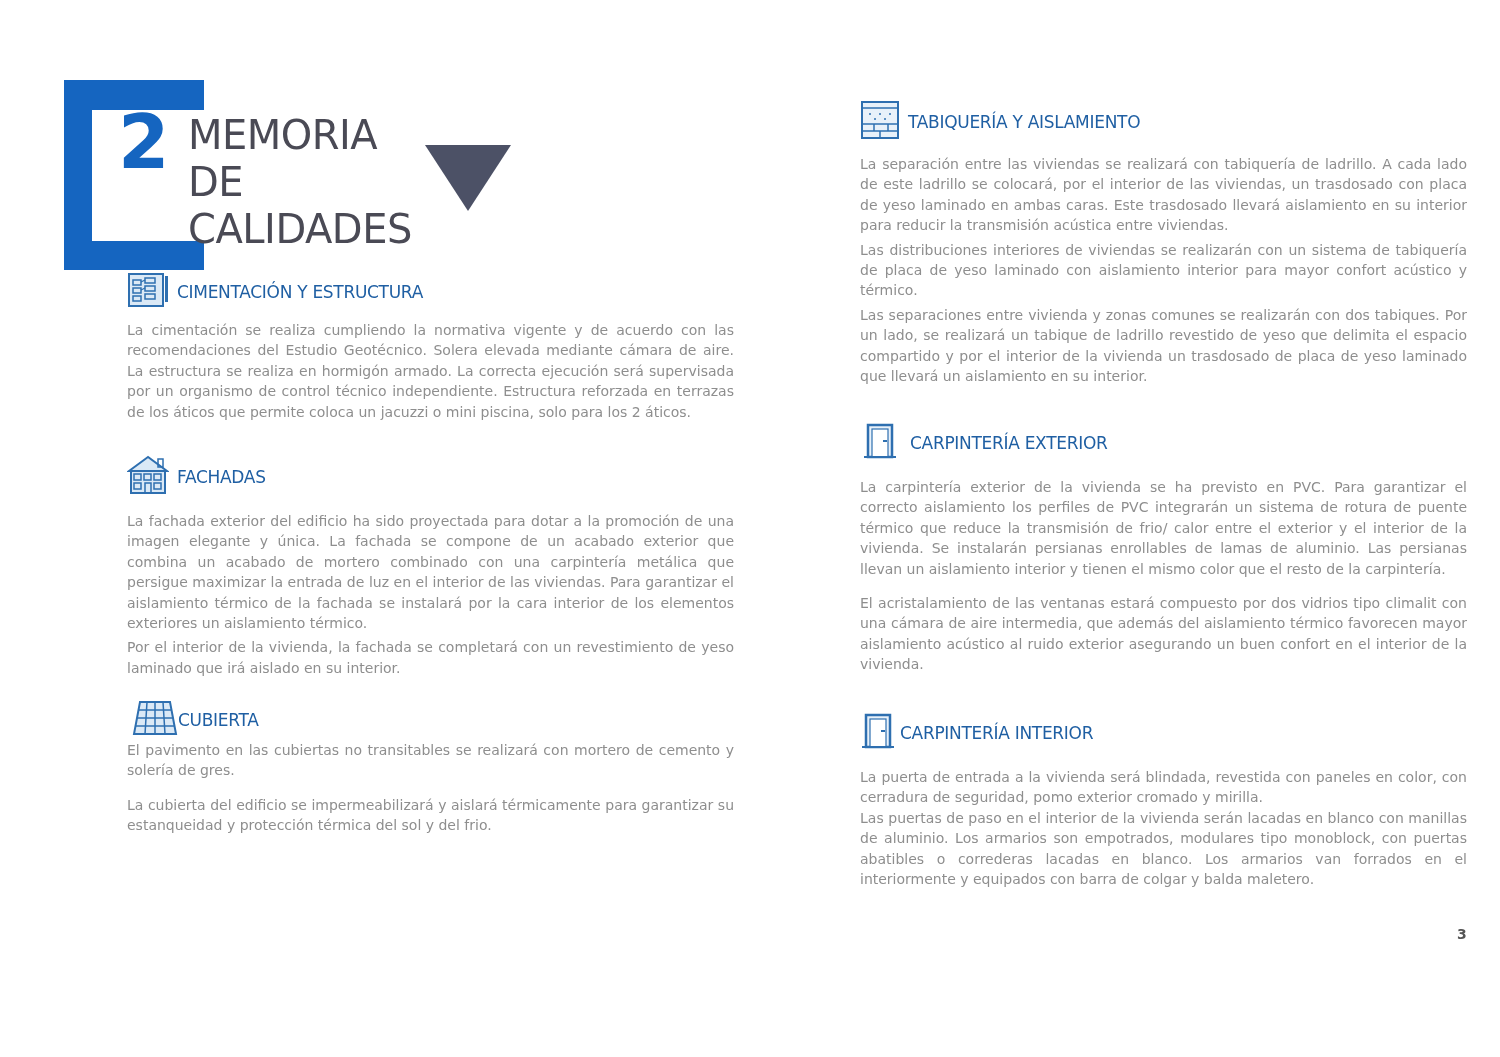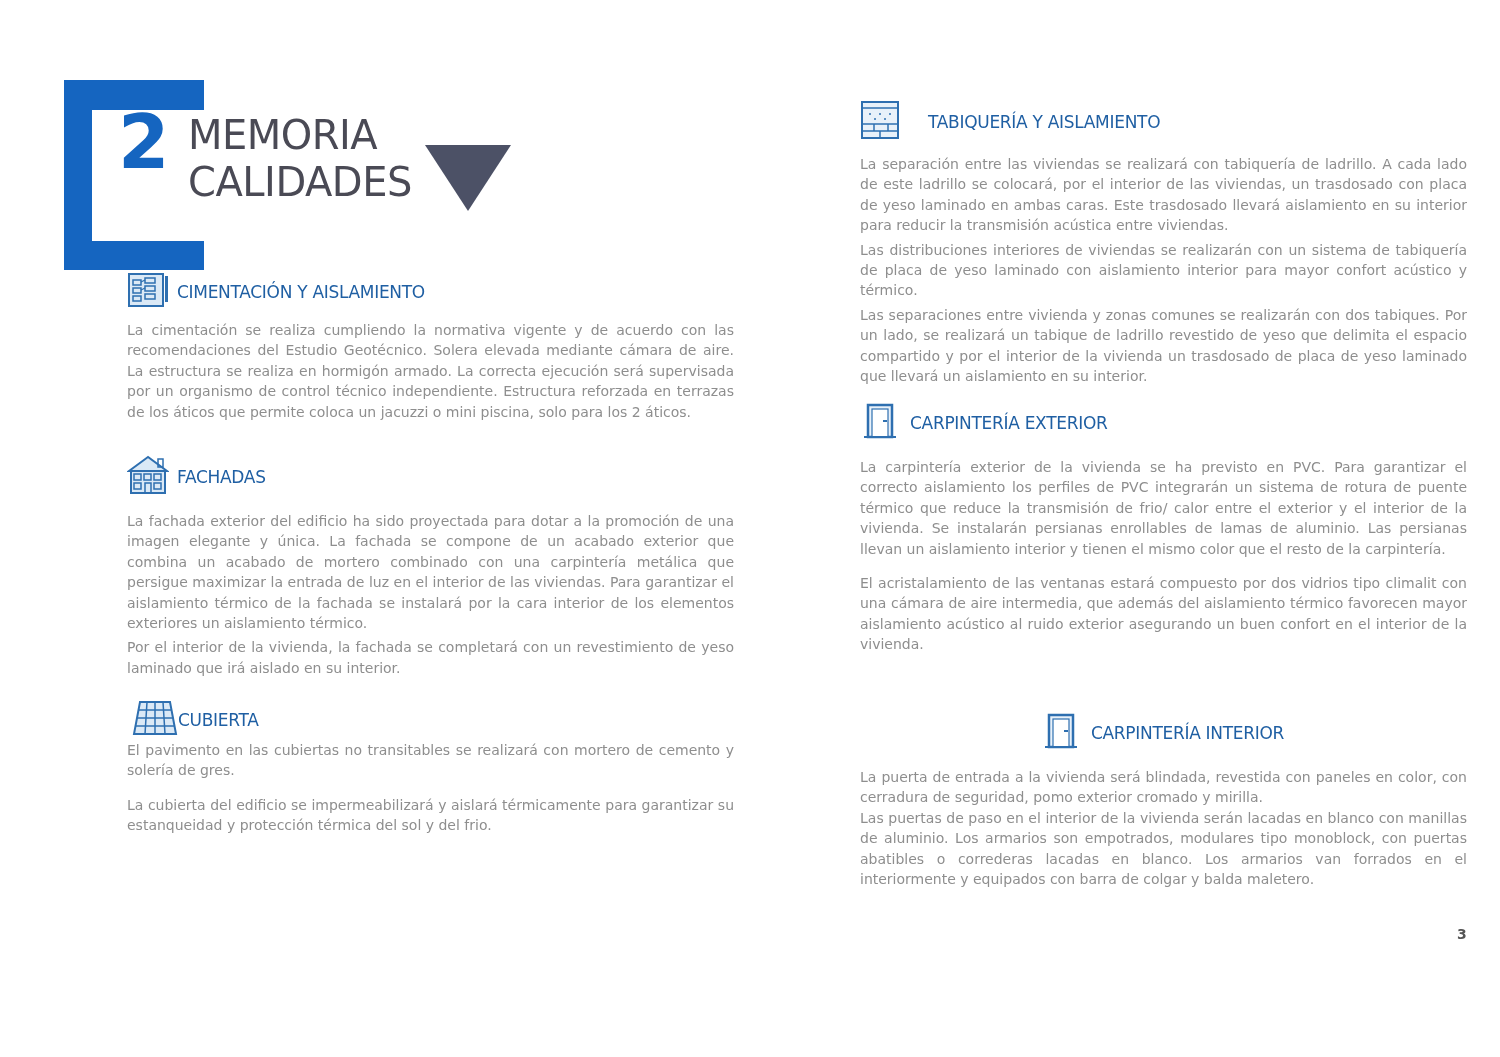--- a/index.html
+++ b/index.html
@@ -22,41 +22,42 @@
   </style>
 </head>
 <body>
 
 <div class="abs bracket">
   <div class="bracket-inner"></div>
 </div>
 <div class="abs chapter-num">2</div>
 <div class="abs chapter-title">
   <div>MEMORIA</div>
+  <div>DE</div>
   <div>CALIDADES</div>
 </div>
 <div class="abs triangle"></div>
 
 <div class="abs left-col" style="top:270px;">
   <div class="section-head">
     <span class="icon">
       <svg width="42" height="40" viewBox="0 0 42 40">
         <rect x="2" y="4" width="34" height="32" fill="#dbe9f6" stroke="#2e6fb0" stroke-width="2"></rect>
         <rect x="6" y="10" width="8" height="5" fill="none" stroke="#2e6fb0" stroke-width="1.5"></rect>
         <rect x="6" y="18" width="8" height="5" fill="none" stroke="#2e6fb0" stroke-width="1.5"></rect>
         <rect x="6" y="26" width="8" height="5" fill="none" stroke="#2e6fb0" stroke-width="1.5"></rect>
         <rect x="18" y="8" width="10" height="5" fill="none" stroke="#2e6fb0" stroke-width="1.5"></rect>
         <rect x="18" y="16" width="10" height="5" fill="none" stroke="#2e6fb0" stroke-width="1.5"></rect>
         <rect x="18" y="24" width="10" height="5" fill="none" stroke="#2e6fb0" stroke-width="1.5"></rect>
         <line x1="14" y1="12" x2="18" y2="10" stroke="#2e6fb0" stroke-width="1.2"></line>
         <line x1="14" y1="20" x2="18" y2="18" stroke="#2e6fb0" stroke-width="1.2"></line>
         <rect x="38" y="6" width="3" height="26" fill="#2e6fb0"></rect>
       </svg>
     </span>
-    <span class="title">CIMENTACIÓN Y AISLAMIENTO</span>
+    <span class="title">CIMENTACIÓN Y ESTRUCTURA</span>
   </div>
   <p class="para" style="margin-top:6px;">La cimentación se realiza cumpliendo la normativa vigente y de acuerdo con las recomendaciones del Estudio Geotécnico. Solera elevada mediante cámara de aire. La estructura se realiza en hormigón armado. La correcta ejecución será supervisada por un organismo de control técnico independiente. Estructura reforzada en terrazas de los áticos que permite coloca un jacuzzi o mini piscina, solo para los 2 áticos.</p>
 </div>
 
 <div class="abs left-col" style="top:455px;">
   <div class="section-head">
     <span class="icon">
       <svg width="42" height="40" viewBox="0 0 42 40">
         <polygon points="21,2 2,16 40,16" fill="#dbe9f6" stroke="#2e6fb0" stroke-width="2"></polygon>
         <rect x="31" y="4" width="5" height="8" fill="none" stroke="#2e6fb0" stroke-width="1.5"></rect>
@@ -88,21 +89,21 @@
         <line x1="31" y1="2" x2="33" y2="34" stroke="#2e6fb0" stroke-width="1.5"></line>
       </svg>
     </span>
     <span class="title">CUBIERTA</span>
   </div>
   <p class="para">El pavimento en las cubiertas no transitables se realizará con mortero de cemento y solería de gres.</p>
   <p class="para" style="margin-top:14px;">La cubierta del edificio se impermeabilizará y aislará térmicamente para garantizar su estanqueidad y protección térmica del sol y del frio.</p>
 </div>
 
 <div class="abs right-col" style="top:100px;">
-  <div class="section-head" style="gap:28px;">
+  <div class="section-head" style="gap:8px;">
     <span class="icon">
       <svg width="40" height="40" viewBox="0 0 40 40">
         <rect x="2" y="2" width="36" height="36" fill="#e8f1fa" stroke="#2e6fb0" stroke-width="2"></rect>
         <line x1="2" y1="8" x2="38" y2="8" stroke="#2e6fb0" stroke-width="1.5"></line>
         <circle cx="10" cy="14" r="1" fill="#2e6fb0"></circle>
         <circle cx="20" cy="14" r="1" fill="#2e6fb0"></circle>
         <circle cx="30" cy="14" r="1" fill="#2e6fb0"></circle>
         <circle cx="15" cy="19" r="1" fill="#2e6fb0"></circle>
         <circle cx="25" cy="19" r="1" fill="#2e6fb0"></circle>
         <line x1="2" y1="24" x2="38" y2="24" stroke="#2e6fb0" stroke-width="1.5"></line>
@@ -112,38 +113,38 @@
         <line x1="20" y1="31" x2="20" y2="38" stroke="#2e6fb0" stroke-width="1.5"></line>
       </svg>
     </span>
     <span class="title">TABIQUERÍA Y AISLAMIENTO</span>
   </div>
   <p class="para" style="margin-top:10px;">La separación entre las viviendas se realizará con tabiquería de ladrillo. A cada lado de este ladrillo se colocará, por el interior de las viviendas, un trasdosado con placa de yeso laminado en ambas caras. Este trasdosado llevará aislamiento en su interior para reducir la transmisión acústica entre viviendas.</p>
   <p class="para">Las distribuciones interiores de viviendas se realizarán con un sistema de tabiquería de placa de yeso laminado con aislamiento interior para mayor confort acústico y térmico.</p>
   <p class="para">Las separaciones entre vivienda y zonas comunes se realizarán con dos tabiques. Por un lado, se realizará un tabique de ladrillo revestido de yeso que delimita el espacio compartido y por el interior de la vivienda un trasdosado de placa de yeso laminado que llevará un aislamiento en su interior.</p>
 </div>
 
-<div class="abs right-col" style="top:403px;">
+<div class="abs right-col" style="top:423px;">
   <div class="section-head" style="gap:14px;">
     <span class="icon" style="margin-left:4px;">
       <svg width="32" height="36" viewBox="0 0 32 36">
         <rect x="4" y="2" width="24" height="32" fill="#e8f1fa" stroke="#2e6fb0" stroke-width="2.5"></rect>
         <rect x="8" y="6" width="16" height="28" fill="#ffffff" stroke="#2e6fb0" stroke-width="1.2"></rect>
         <line x1="19" y1="18" x2="23" y2="18" stroke="#2e6fb0" stroke-width="2"></line>
         <line x1="0" y1="34" x2="32" y2="34" stroke="#2e6fb0" stroke-width="2"></line>
       </svg>
     </span>
     <span class="title">CARPINTERÍA EXTERIOR</span>
   </div>
   <p class="para" style="margin-top:14px;">La carpintería exterior de la vivienda se ha previsto en PVC. Para garantizar el correcto aislamiento los perfiles de PVC integrarán un sistema de rotura de puente térmico que reduce la transmisión de frio/ calor entre el exterior y el interior de la vivienda. Se instalarán persianas enrollables de lamas de aluminio. Las persianas llevan un aislamiento interior y tienen el mismo color que el resto de la carpintería.</p>
   <p class="para" style="margin-top:14px;">El acristalamiento de las ventanas estará compuesto por dos vidrios tipo climalit con una cámara de aire intermedia, que además del aislamiento térmico favorecen mayor aislamiento acústico al ruido exterior asegurando un buen confort en el interior de la vivienda.</p>
 </div>
 
 <div class="abs right-col" style="top:713px;">
-  <div class="section-head" style="gap:14px;justify-content:center;">
+  <div class="section-head" style="gap:6px;">
     <span class="icon" style="margin-left:2px;">
       <svg width="32" height="36" viewBox="0 0 32 36">
         <rect x="4" y="2" width="24" height="32" fill="#e8f1fa" stroke="#2e6fb0" stroke-width="2.5"></rect>
         <rect x="8" y="6" width="16" height="28" fill="#ffffff" stroke="#2e6fb0" stroke-width="1.2"></rect>
         <line x1="19" y1="18" x2="23" y2="18" stroke="#2e6fb0" stroke-width="2"></line>
         <line x1="0" y1="34" x2="32" y2="34" stroke="#2e6fb0" stroke-width="2"></line>
       </svg>
     </span>
     <span class="title">CARPINTERÍA INTERIOR</span>
   </div>

